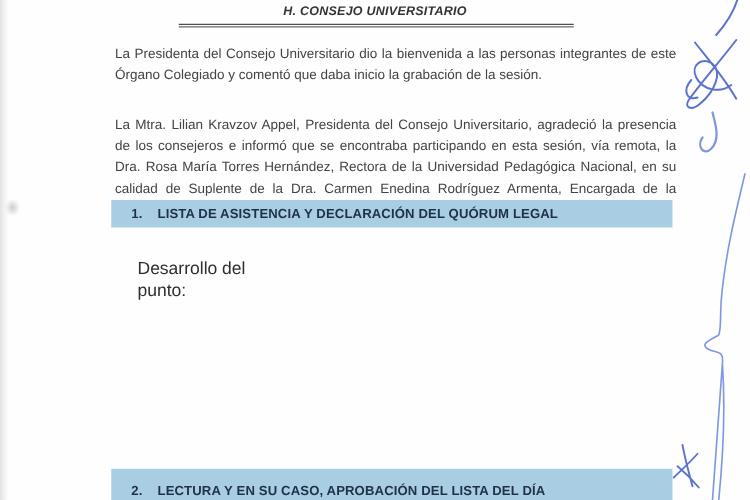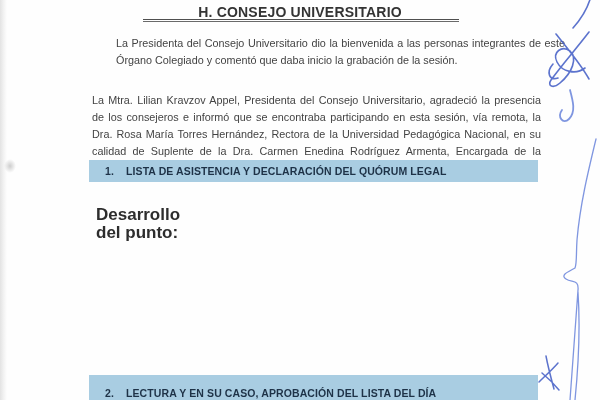--- a/index.html
+++ b/index.html
@@ -11,38 +11,38 @@
   .page{position:relative;width:600px;height:400px;overflow:hidden;background:#fefefe;}
 
   .scan-edge{position:absolute;left:0;top:0;bottom:0;width:7px;
     background:linear-gradient(90deg,#e0e0e0 0%,#f2f2f2 55%,#fefefe 100%);opacity:.9;}
   .smudge{position:absolute;left:4px;top:159px;width:12px;height:14px;
     background:radial-gradient(ellipse at center,#cdcdcd 0%,rgba(255,255,255,0) 70%);}
 
   .lh1{position:absolute;top:-9px;left:0;right:0;text-align:center;
     font-size:10px;font-weight:bold;letter-spacing:.4px;color:#333;}
   .lh2{position:absolute;top:4px;left:0;right:0;text-align:center;
-    font-size:14px;font-weight:bold;letter-spacing:.2px;color:#333;}
+    font-size:10px;font-weight:bold;letter-spacing:.2px;color:#333;font-style:italic;}
   .rule{position:absolute;top:19px;left:143px;width:316px;height:1px;
     border-top:1px solid #4f4f4f;border-bottom:1px solid #6a6a6a;}
 
   .para{position:absolute;left:92px;width:449px;margin:0;
     text-align:justify;font-size:10.8px;line-height:16.9px;color:#434343;}
-  .p-welcome{top:35px;margin-left:24px;}
+  .p-welcome{top:35px;}
   .p-remote{top:92px;}
 
   .band{position:absolute;left:89px;width:449px;height:22px;
     display:flex;align-items:center;box-sizing:border-box;
     font-weight:bold;font-size:10.5px;letter-spacing:.1px;color:#1e3247;}
   .band .num{margin-left:16px;width:21px;flex:0 0 auto;}
   .band1{top:160px;}
   .band2{top:375px;height:25px;align-items:flex-start;padding-top:12px;}
 
-  .dev-label{position:absolute;left:96px;top:206px;width:100px;
-    font-weight:bold;font-size:17px;line-height:17.5px;color:#2d2d2d;}
+  .dev-label{position:absolute;left:110px;top:206px;width:100px;
+    font-weight:normal;font-size:14px;line-height:17.5px;color:#2d2d2d;}
   .dev-col{position:absolute;left:212px;width:331px;
     text-align:justify;font-size:10.8px;line-height:17.2px;color:#434343;}
   .dev-b1{top:206px;}
   .dev-b2{top:278px;}
 
   svg.ink{position:absolute;left:0;top:0;width:600px;height:400px;}
   svg.ink path{fill:none;stroke-linecap:round;stroke-linejoin:round;opacity:.88;}
 </style>
 </head>
 <body>

